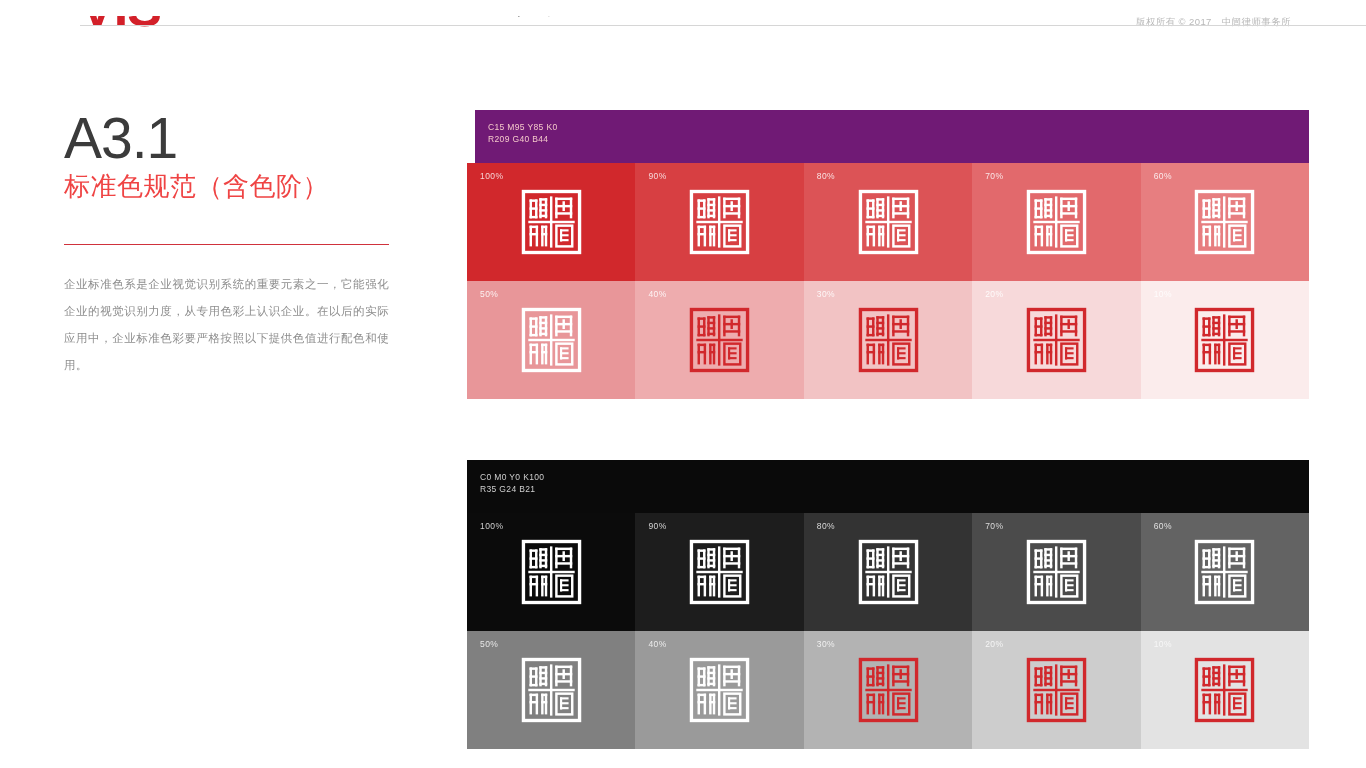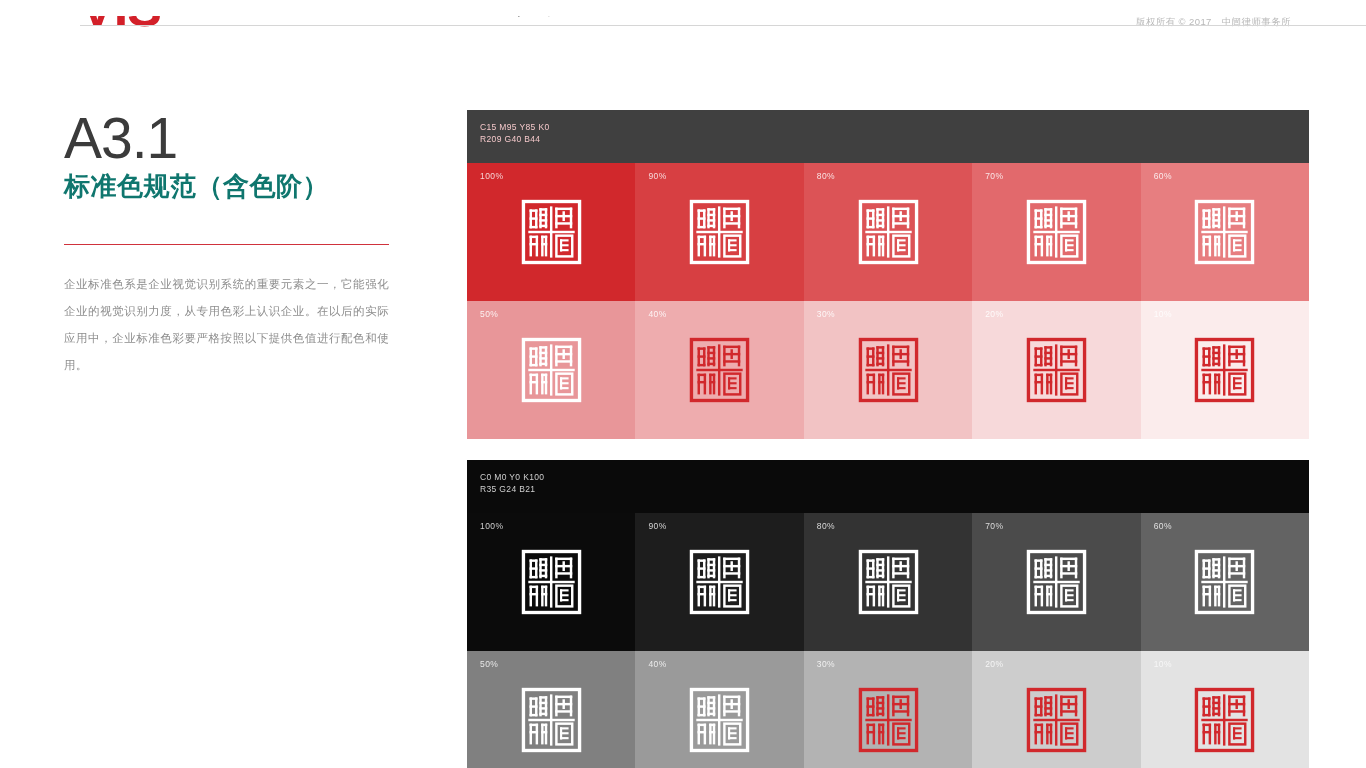--- a/index.html
+++ b/index.html
@@ -46,22 +46,22 @@
   }
 
   
   .left-col{position:absolute;left:64px;top:110px;width:325px;}
   .chapter-no{
     font-size:57px;color:#3b3b3b;line-height:1.0;
     letter-spacing:-1px;font-weight:normal;
     margin:0 0 4px 0;
   }
   .chapter-title{
-    font-size:26px;color:#0f766e;line-height:1.2;
-    letter-spacing:0.5px;margin:0;font-weight:bold;
+    font-size:26px;color:#ef4444;line-height:1.2;
+    letter-spacing:0.5px;margin:0;font-weight:normal;
   }
   .divider{
     width:325px;height:1px;background:#d0323c;
     margin:42px 0 26px 0;
   }
   .body-text{
     font-size:11.5px;color:#8d8d8d;line-height:2.35;
     letter-spacing:0.3px;margin:0;text-align:justify;
   }
 
@@ -71,21 +71,21 @@
   .panel-black{top:460px;}
 
   .panel-head{
     height:53px;position:relative;
   }
   .panel-head .spec{
     position:absolute;left:13px;top:11px;
     font-size:8.5px;line-height:1.45;letter-spacing:0.35px;
     white-space:pre-line;
   }
-  .swatch-row{display:flex;width:842px;height:138px;}
+  .swatch-row{display:flex;width:842px;height:118px;}
   .swatch{
     position:relative;flex:1 1 0;
     display:flex;align-items:center;justify-content:center;
   }
   .swatch .pct{
     position:absolute;left:13px;top:9px;
     font-size:8.5px;letter-spacing:0.4px;line-height:1;
   }
   .seal{width:61px;height:66px;display:block;}
 </style>
@@ -102,21 +102,21 @@
 <div class="header-rule"></div>
 
 <div class="left-col">
   <div class="chapter-no">A3.1</div>
   <div class="chapter-title">标准色规范（含色阶）</div>
   <div class="divider"></div>
   <p class="body-text">企业标准色系是企业视觉识别系统的重要元素之一，它能强化企业的视觉识别力度，从专用色彩上认识企业。在以后的实际应用中，企业标准色彩要严格按照以下提供色值进行配色和使用。</p>
 </div>
 
 <div class="panel panel-red" id="panel-0">
-    <div class="panel-head" style="background: #404040;">
+    <div class="panel-head" style="background: #701a75; margin-left: 8px;">
       <div class="spec" style="color: rgb(244, 200, 202);">C15 M95 Y85 K0
 R209 G40 B44</div>
     </div>
     <div class="swatch-row">
       <div class="swatch" style="background: rgb(209, 40, 44);">
         <div class="pct" style="color: rgb(246, 211, 213);">100%</div>
         <div>
 <svg class="seal" viewBox="0 0 100 108">
   <g fill="none" stroke="#ffffff" stroke-width="5.5">
     <rect x="4" y="4" width="92" height="100"></rect>

